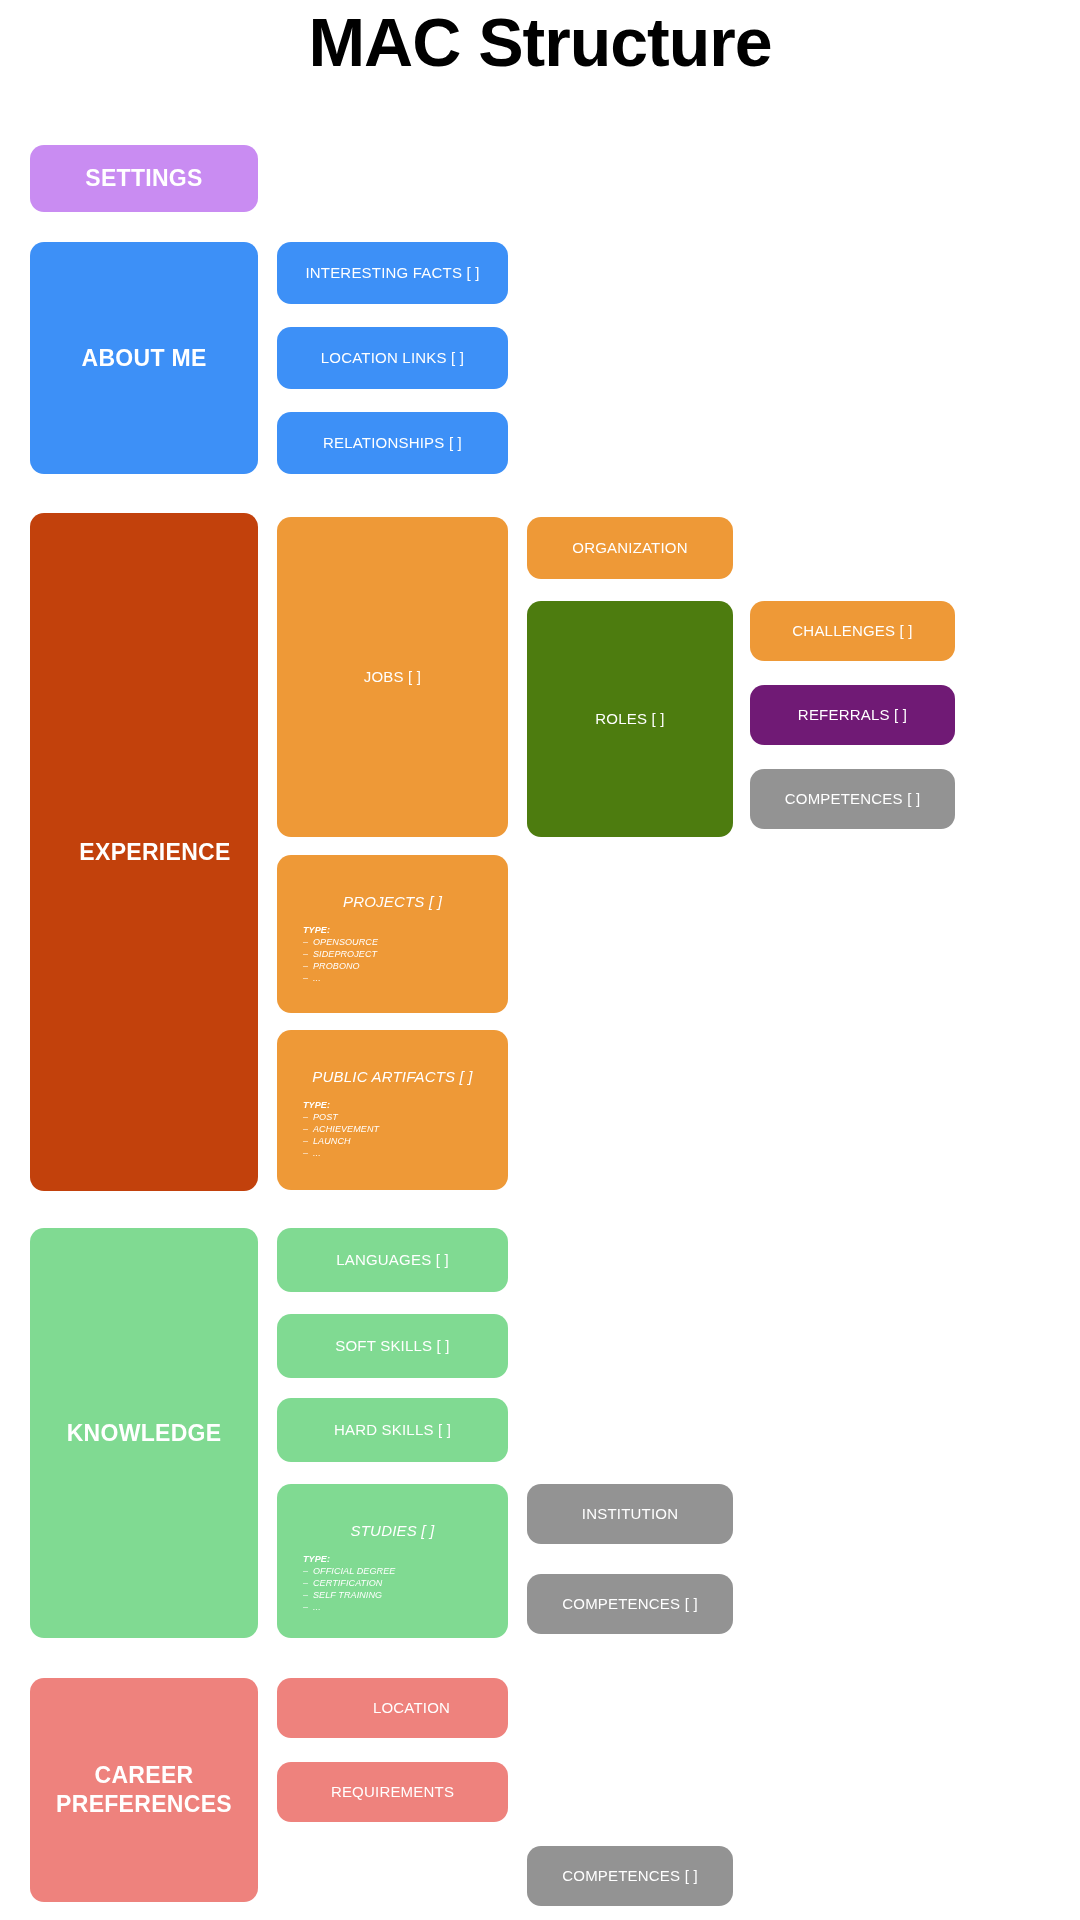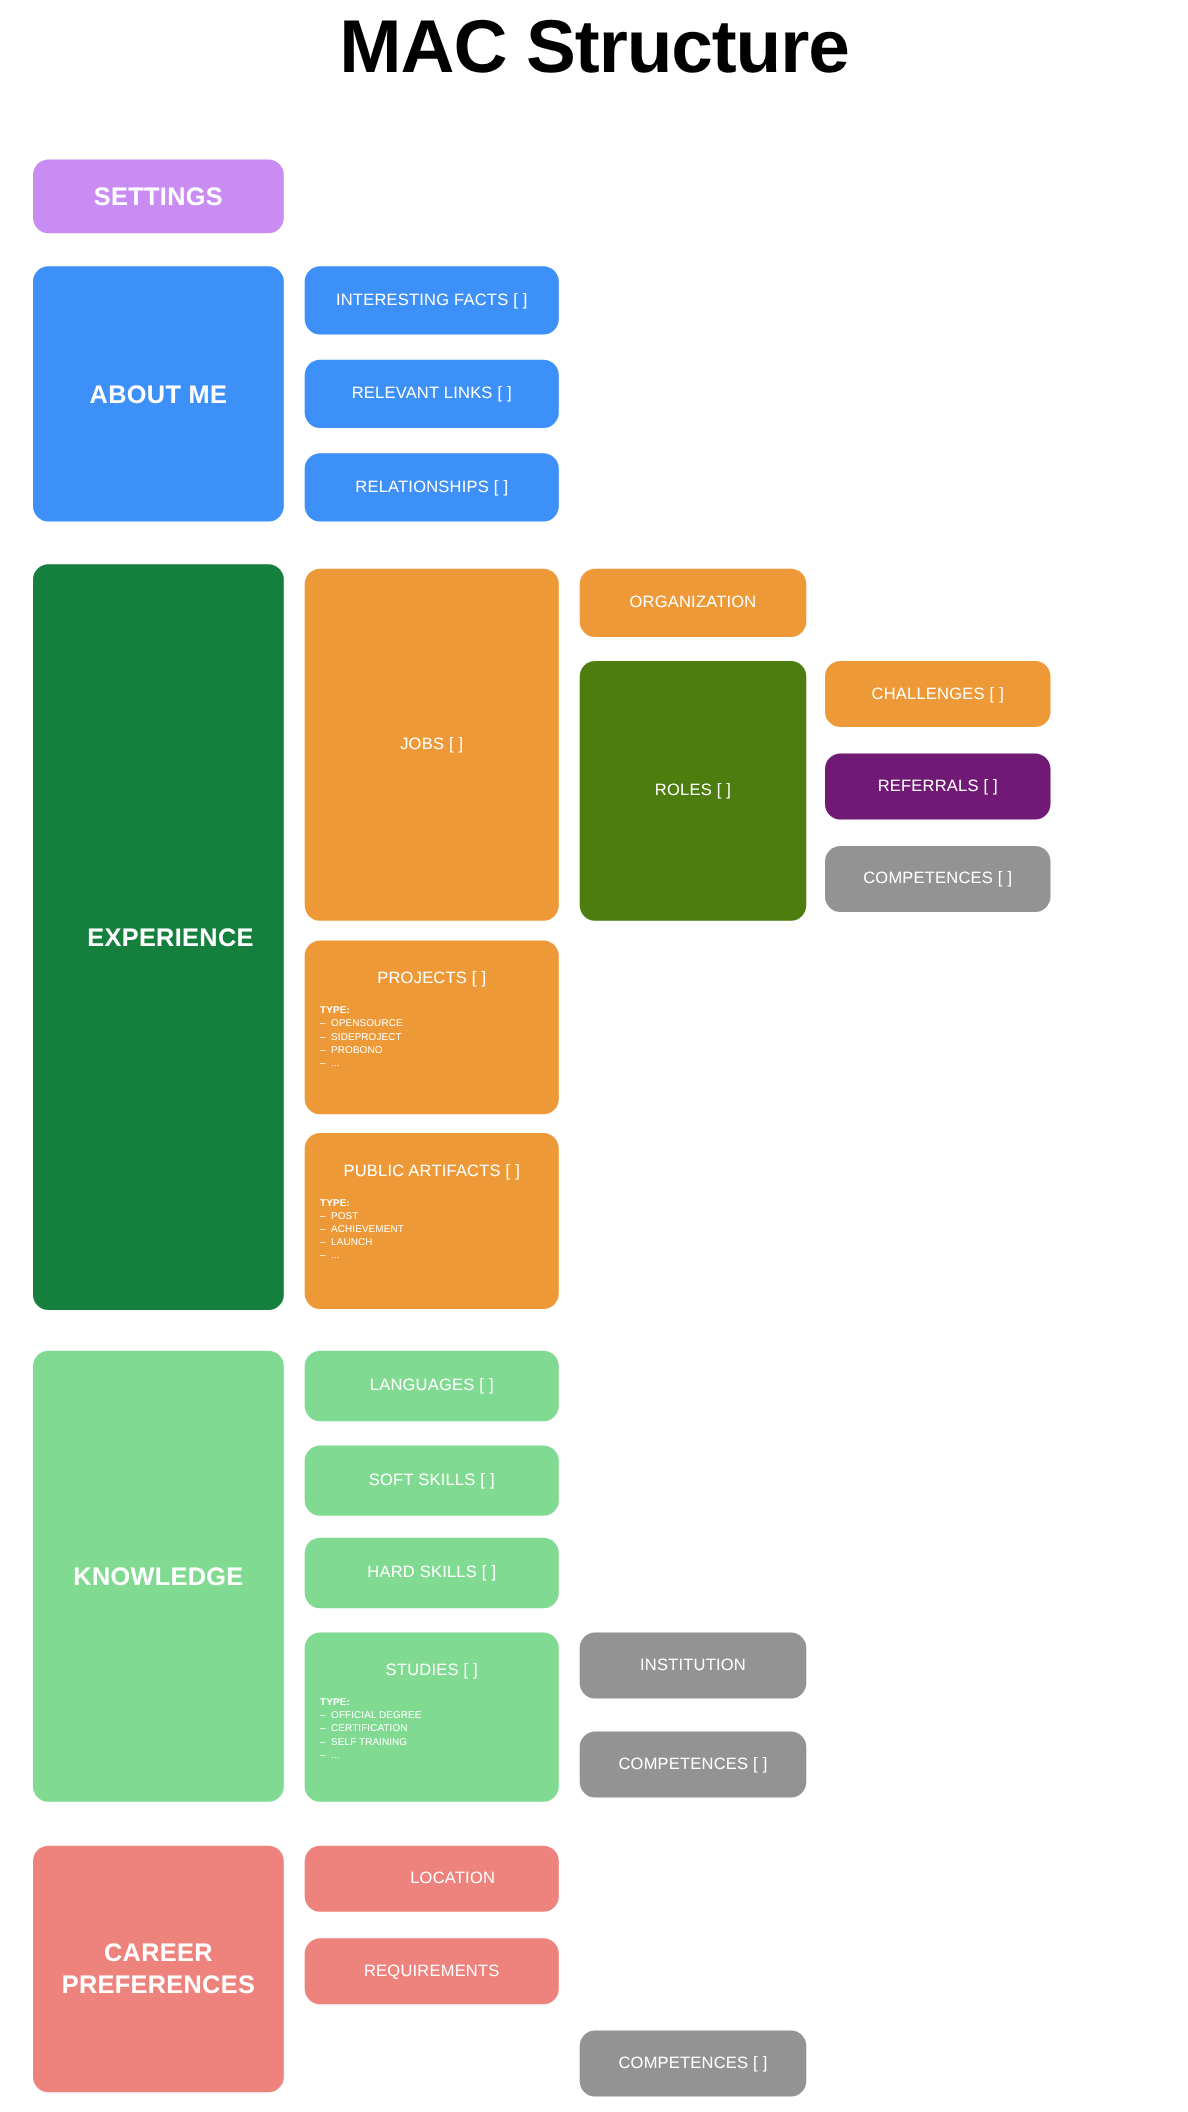--- a/index.html
+++ b/index.html
@@ -46,21 +46,22 @@
     line-height: 1.25;
   }
   .node.big {
     font-size: 23px;
     font-weight: bold;
     letter-spacing: 0.3px;
   }
   
   .node.withlist {
     display: block;
-    padding: 0;
+    padding: 12px;
+    font-style: italic;
   }
   .node .nd-label {
     display: block;
     width: 100%;
     text-align: center;
     font-size: 15px;
     margin-top: 26px;
   }
   .node .nd-list {
     display: block;
@@ -97,27 +98,27 @@
     <span>SETTINGS</span>
   </div>
 
   <div class="node big" style="left:30px; top:242px; width:228px; height:232px; background:#3d90f7;">
     <span>ABOUT ME</span>
   </div>
   <div class="node" style="left:277px; top:242px; width:231px; height:62px; background:#3d90f7;">
     <span>INTERESTING FACTS [ ]</span>
   </div>
   <div class="node" style="left:277px; top:327px; width:231px; height:62px; background:#3d90f7;">
-    <span>RELEVANT LINKS [ ]</span>
+    <span>LOCATION LINKS [ ]</span>
   </div>
   <div class="node" style="left:277px; top:412px; width:231px; height:62px; background:#3d90f7;">
     <span>RELATIONSHIPS [ ]</span>
   </div>
 
-  <div class="node big" style="left:30px; top:513px; width:228px; height:678px; background:#15803d;padding-left:28px;">
+  <div class="node big" style="left:30px; top:513px; width:228px; height:678px; background:#c2410c;padding-left:28px;">
     <span>EXPERIENCE</span>
   </div>
 
   <div class="node" style="left:277px; top:517px; width:231px; height:320px; background:#ee9937;">
     <span>JOBS [ ]</span>
   </div>
 
   <div class="node" style="left:527px; top:517px; width:206px; height:62px; background:#ee9937;">
     <span>ORGANIZATION</span>
   </div>

